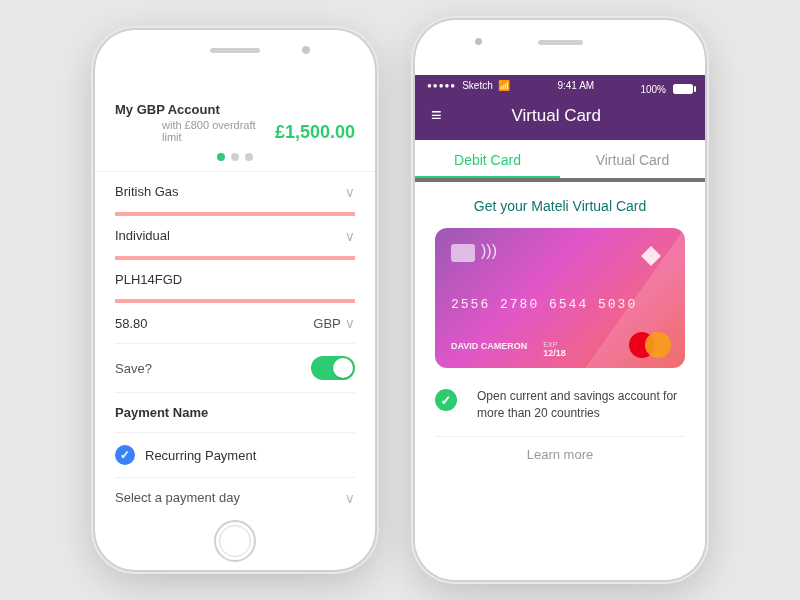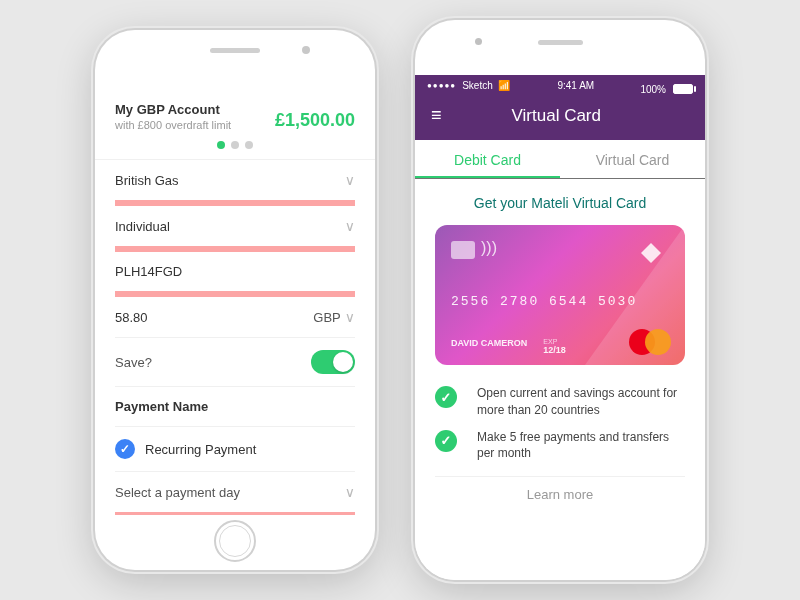--- a/index.html
+++ b/index.html
@@ -126,20 +126,21 @@
     }
     .account-name {
       font-size: 13px;
       font-weight: 600;
       color: #333;
     }
     .account-limit {
       font-size: 11px;
       color: #999;
       margin-top: 2px;
+      margin-left: 47px;
     }
     .account-balance {
       font-size: 18px;
       font-weight: 600;
       color: #2ecc71;
     }
 
     .dots {
       display: flex;
       gap: 6px;
@@ -157,24 +158,24 @@
     }
 
     .divider {
       height: 1px;
       background: #f0f0f0;
       margin: 0 -20px;
     }
 
     .form-row {
       display: flex;
-      align-items: flex-end;
+      align-items: flex-start;
       justify-content: space-between;
       padding: 12px 0;
-      border-bottom: 6px solid #fca5a5;
+      border-bottom: 4px solid #fca5a5;
     }
     .form-row-label {
       font-size: 13px;
       color: #555;
     }
     .form-row-value {
       font-size: 13px;
       color: #333;
     }
     .chevron {
@@ -355,21 +356,21 @@
       flex: 1;
       text-align: center;
     }
     .nav-spacer {
       width: 30px;
     }
 
     .tab-bar {
       display: flex;
       background: #fff;
-      border-bottom: 1px solid #737373;
+      border-bottom: 4px solid #737373;
     }
     .tab {
       flex: 1;
       text-align: center;
       padding: 12px 0 8px;
       font-size: 14px;
       cursor: pointer;
       color: #999;
       border-bottom: 2px solid transparent;
     }
@@ -675,24 +676,20 @@
             <div class="mc-circle mc-red"></div>
             <div class="mc-circle mc-yellow"></div>
           </div>
         </div>
 
         <div class="features-list">
           <div class="feature-item">
             <div class="feature-check"></div>
             <span class="feature-text">Open current and savings account for more than 20 countries</span>
           </div>
-          <div class="feature-item">
-            <div class="feature-check"></div>
-            <span class="feature-text">Make 5 free payments and transfers per month</span>
-          </div>
         </div>
 
         <div class="learn-more-section">
           <a class="learn-more-link" href="#">Learn more</a>
         </div>
       </div>
 
     </div>
   </div>
 

